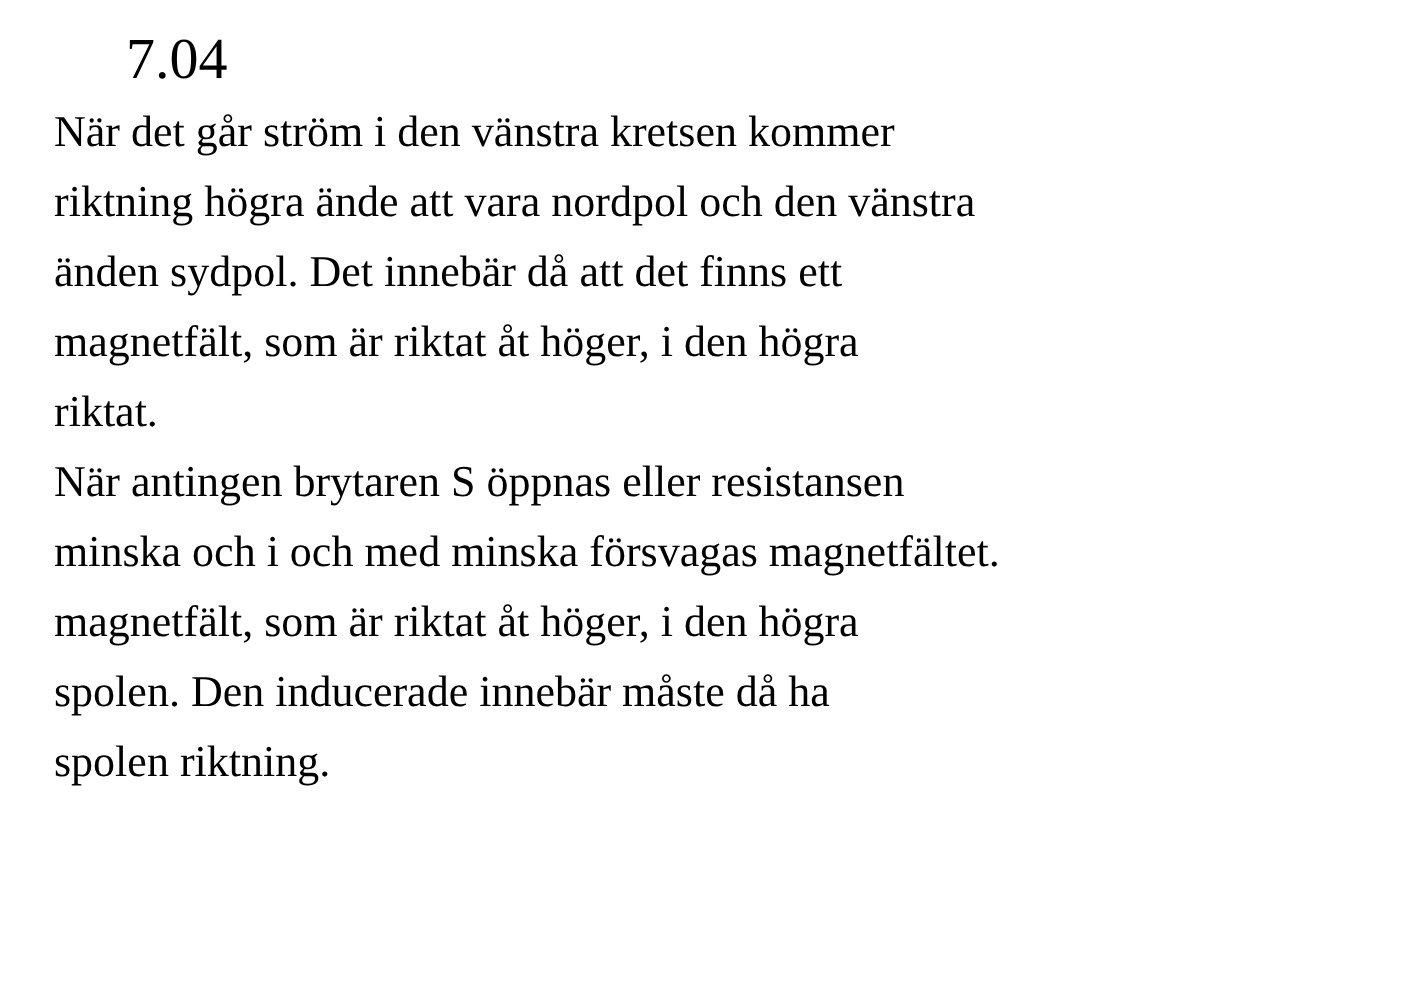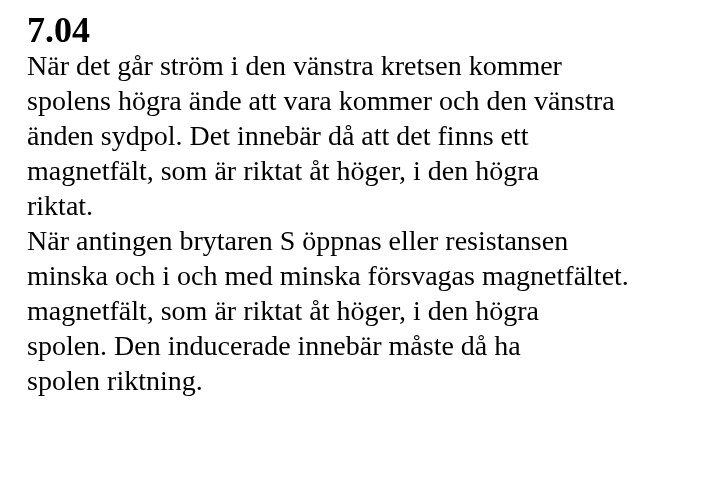--- a/index.html
+++ b/index.html
@@ -15,39 +15,40 @@
     color: #000000;
   }
   .page {
     box-sizing: border-box;
     width: 703px;
     height: 497px;
     padding: 13px 8px 0 27px;
     background: #ffffff;
   }
   .heading {
-    font-size: 36px;
+    font-size: 29px;
     line-height: 35px;
-    font-weight: bold;
+    font-weight: normal;
     white-space: nowrap;
+    margin-left: 36px;
   }
   .line {
-    font-size: 28px;
+    font-size: 22px;
     line-height: 35px;
     font-weight: normal;
     white-space: nowrap;
   }
 </style>
 </head>
 <body>
 
 <div class="page">
   <div class="heading">7.04</div>
   <div class="line">När det går ström i den vänstra kretsen kommer</div>
-  <div class="line">spolens högra ände att vara kommer och den vänstra</div>
+  <div class="line">riktning högra ände att vara nordpol och den vänstra</div>
   <div class="line">änden sydpol. Det innebär då att det finns ett</div>
   <div class="line">magnetfält, som är riktat åt höger, i den högra</div>
   <div class="line">riktat.</div>
   <div class="line">När antingen brytaren S öppnas eller resistansen</div>
   <div class="line">minska och i och med minska försvagas magnetfältet.</div>
   <div class="line">magnetfält, som är riktat åt höger, i den högra</div>
   <div class="line">spolen. Den inducerade innebär måste då ha</div>
   <div class="line">spolen riktning.</div>
 </div>
 

